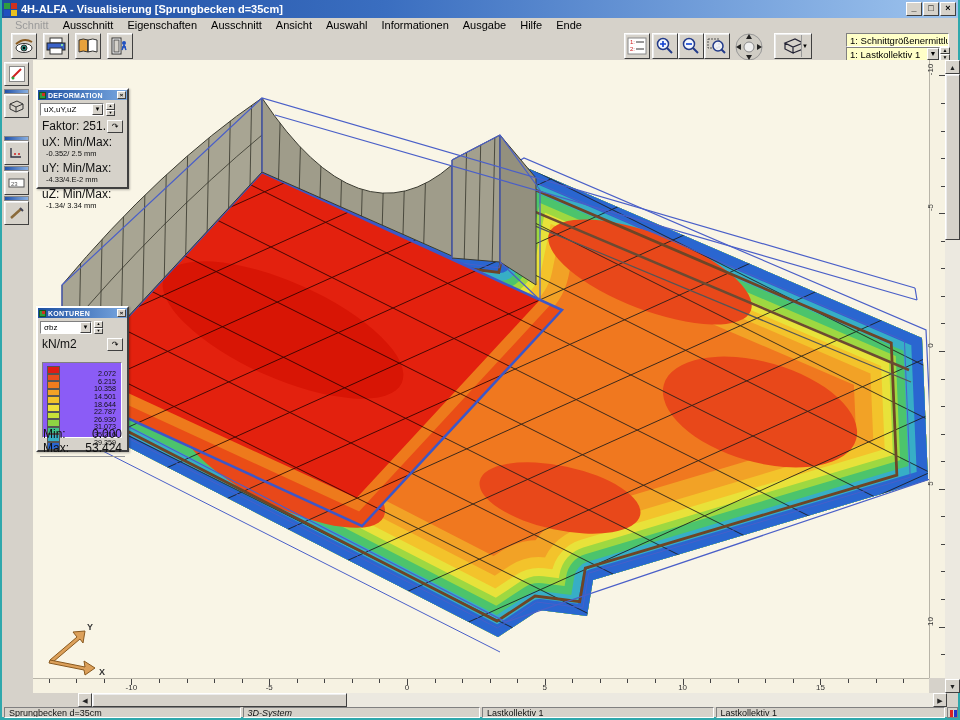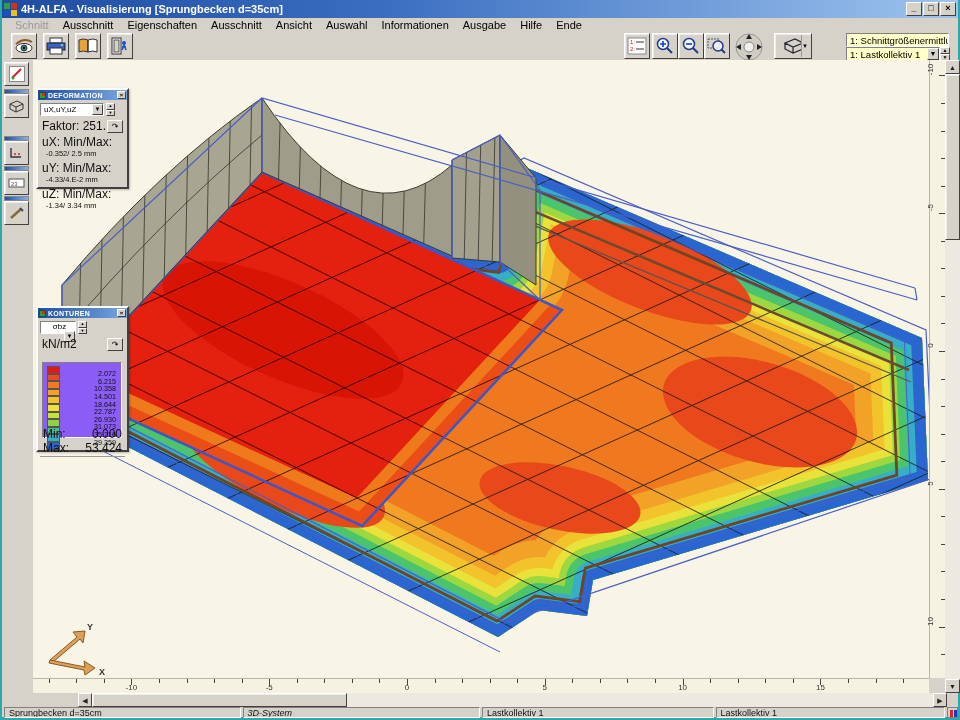--- a/index.html
+++ b/index.html
@@ -476,21 +476,21 @@
         </div>
     </div>
 
     <div class="panel" style="left:3px; top:246px; width:93px; height:146px;">
       <div class="panel-title">
         <div class="picon"></div>
         <span class="ptxt">KONTUREN</span>
         <div class="pclose">×</div>
       </div>
       <div style="display:flex; margin:3px 2px 0 2px;">
-        <div class="pcombo" style="width:36px;flex-direction:column;">
+        <div class="pcombo" style="width:52px;">
           <span>σbz</span>
           <span class="drop" style="width:11px;height:11px;font-size:6px;line-height:9px;">▼</span>
         </div>
         <div class="pspin" style="margin-left:2px;">
             <div>▲</div>
             <div>▼</div>
           </div>
       </div>
       <div style="display:flex; align-items:center; justify-content:space-between; margin:3px 4px 0 4px;">
         <span class="plabel">kN/m2</span>

